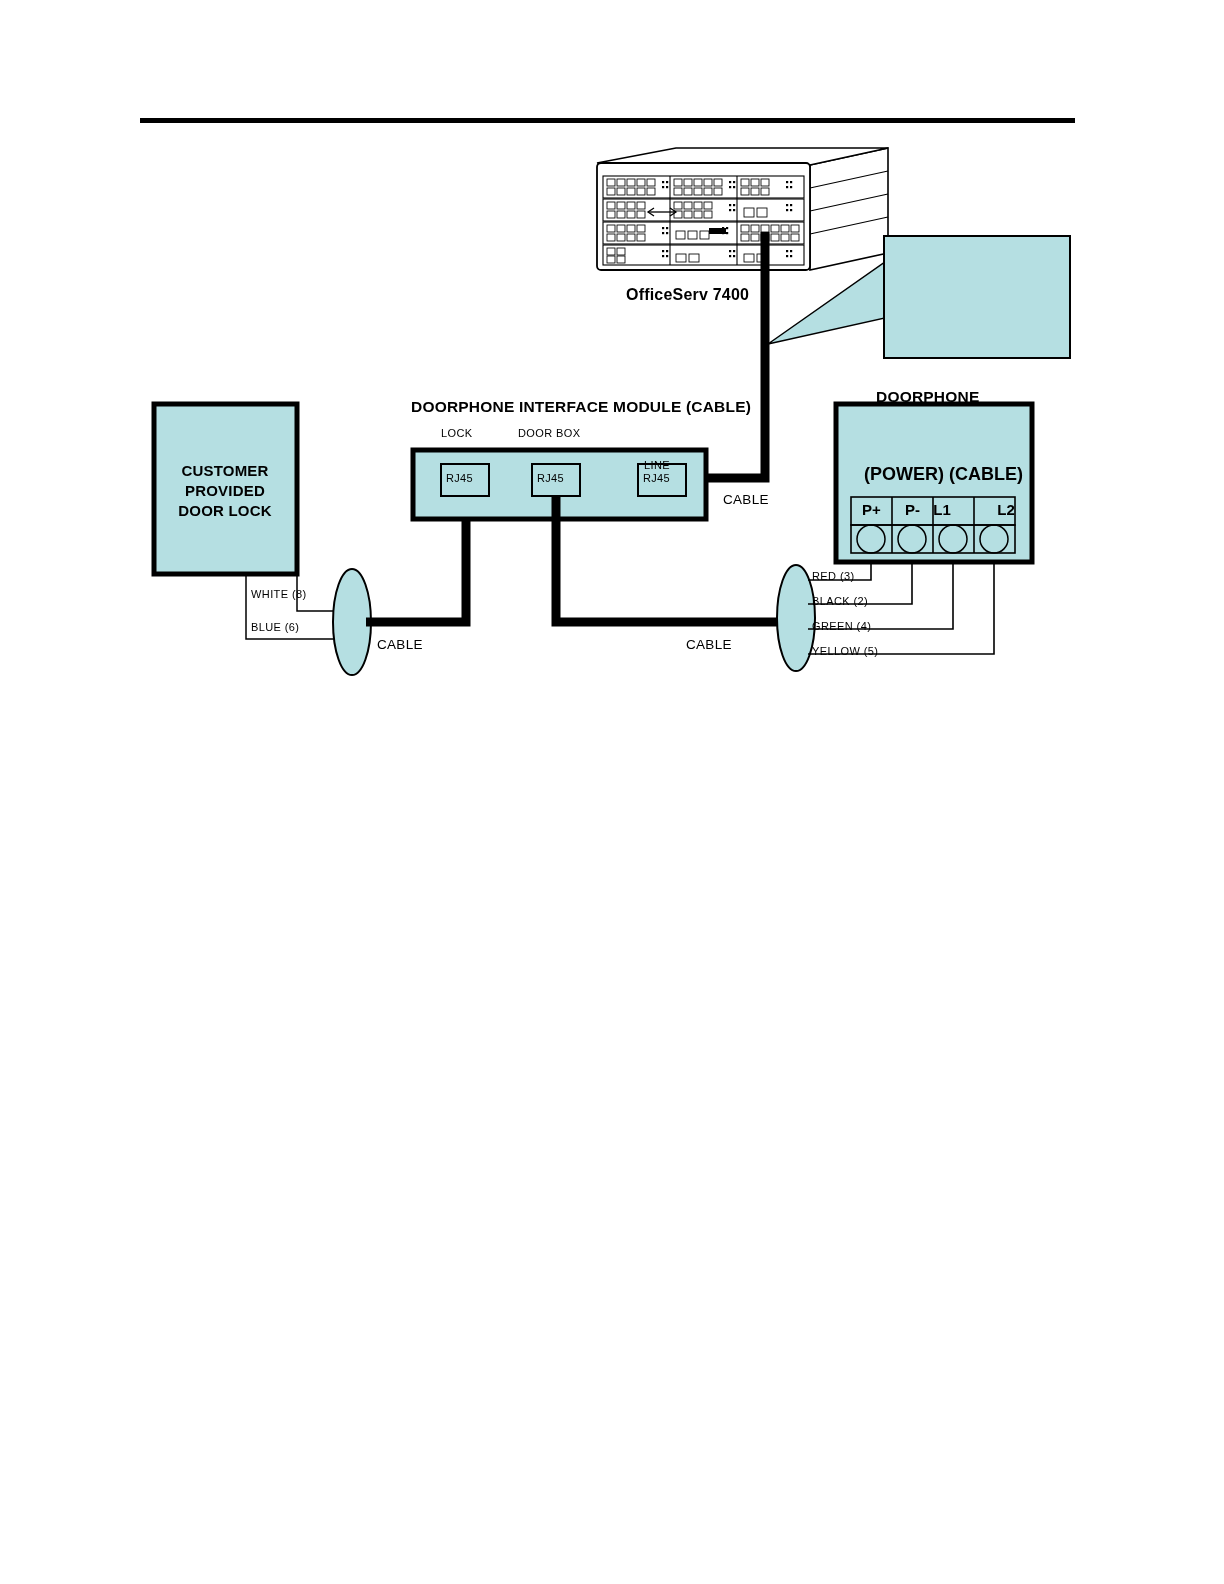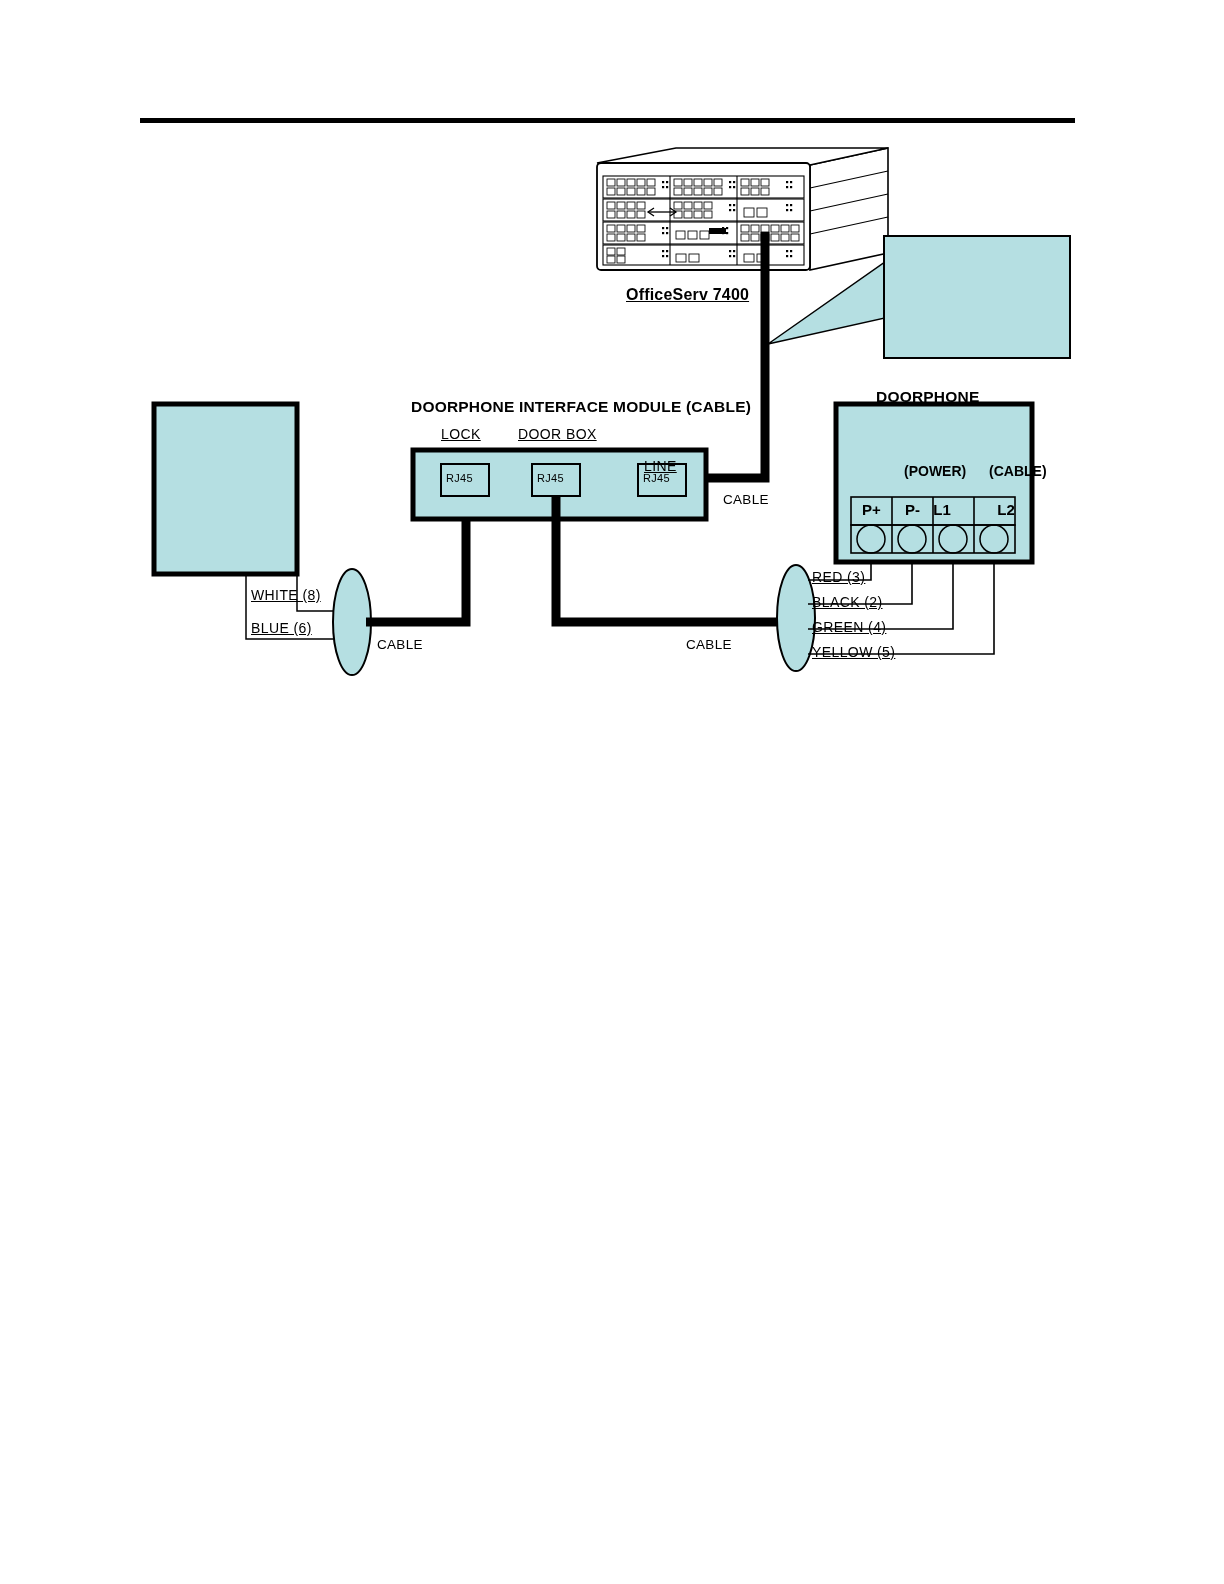--- a/index.html
+++ b/index.html
@@ -42,24 +42,23 @@
     white-space: pre;
     color: #000000;
     line-height: 1.12;
   }
   .bold-head {
     font-weight: bold;
     font-size: 15px;
     letter-spacing: 0.2px;
   }
   .thin-lbl {
-    font-size: 14px;
+    font-size: 11px;
     font-weight: normal;
     letter-spacing: 0.4px;
-    text-decoration: underline;
   }
   .tiny-lbl {
     font-size: 13.5px;
     font-weight: normal;
     letter-spacing: 0.3px;
   }
   .rj-lbl {
     font-size: 11px;
     letter-spacing: 0.3px;
   }
@@ -74,22 +73,21 @@
     line-height: 1.28;
     color: #000000;
   }
   .termlbl {
     font-weight: bold;
     font-size: 15px;
     text-align: center;
   }
   .pv-lbl {
     font-weight: bold;
-    font-size: 14px;
-    margin-left: 40px;
+    font-size: 18px;
   }
   .dl-txt {
     position: absolute;
     left: 155px;
     top: 461px;
     width: 140px;
     text-align: center;
     font-weight: bold;
     font-size: 15px;
     line-height: 1.32;
@@ -342,23 +340,28 @@
 
     <g fill="none" stroke="#000" stroke-width="1.6">
       <path d="M 871,562 L 871,580 L 808,580"></path>
       <path d="M 912,562 L 912,604 L 808,604"></path>
       <path d="M 953,562 L 953,629 L 808,629"></path>
       <path d="M 994,562 L 994,654 L 808,654"></path>
     </g>
 
   </svg>
 
-  <div class="lbl bold-head" style="left:626px; top:286px; font-size:16px;text-decoration:underline;">OfficeServ 7400</div>
-
-
+  <div class="lbl bold-head" style="left:626px; top:286px; font-size:16px;">OfficeServ 7400</div>
+
+
+  <div class="dl-txt">
+    <div>CUSTOMER</div>
+    <div>PROVIDED</div>
+    <div>DOOR LOCK</div>
+  </div>
 
   <div class="lbl thin-lbl" style="left:251px; top:588px;">WHITE (8)</div>
   <div class="lbl thin-lbl" style="left:251px; top:621px;">BLUE (6)</div>
 
   <div class="lbl bold-head" style="left:411px; top:398px; font-size:15.5px;">DOORPHONE INTERFACE MODULE (CABLE)</div>
 
   <div class="lbl thin-lbl" style="left:441px; top:427px;">LOCK</div>
   <div class="lbl thin-lbl" style="left:518px; top:427px;">DOOR BOX</div>
   <div class="lbl thin-lbl" style="left:644px; top:427px;margin-top:32px;">LINE</div>
 

